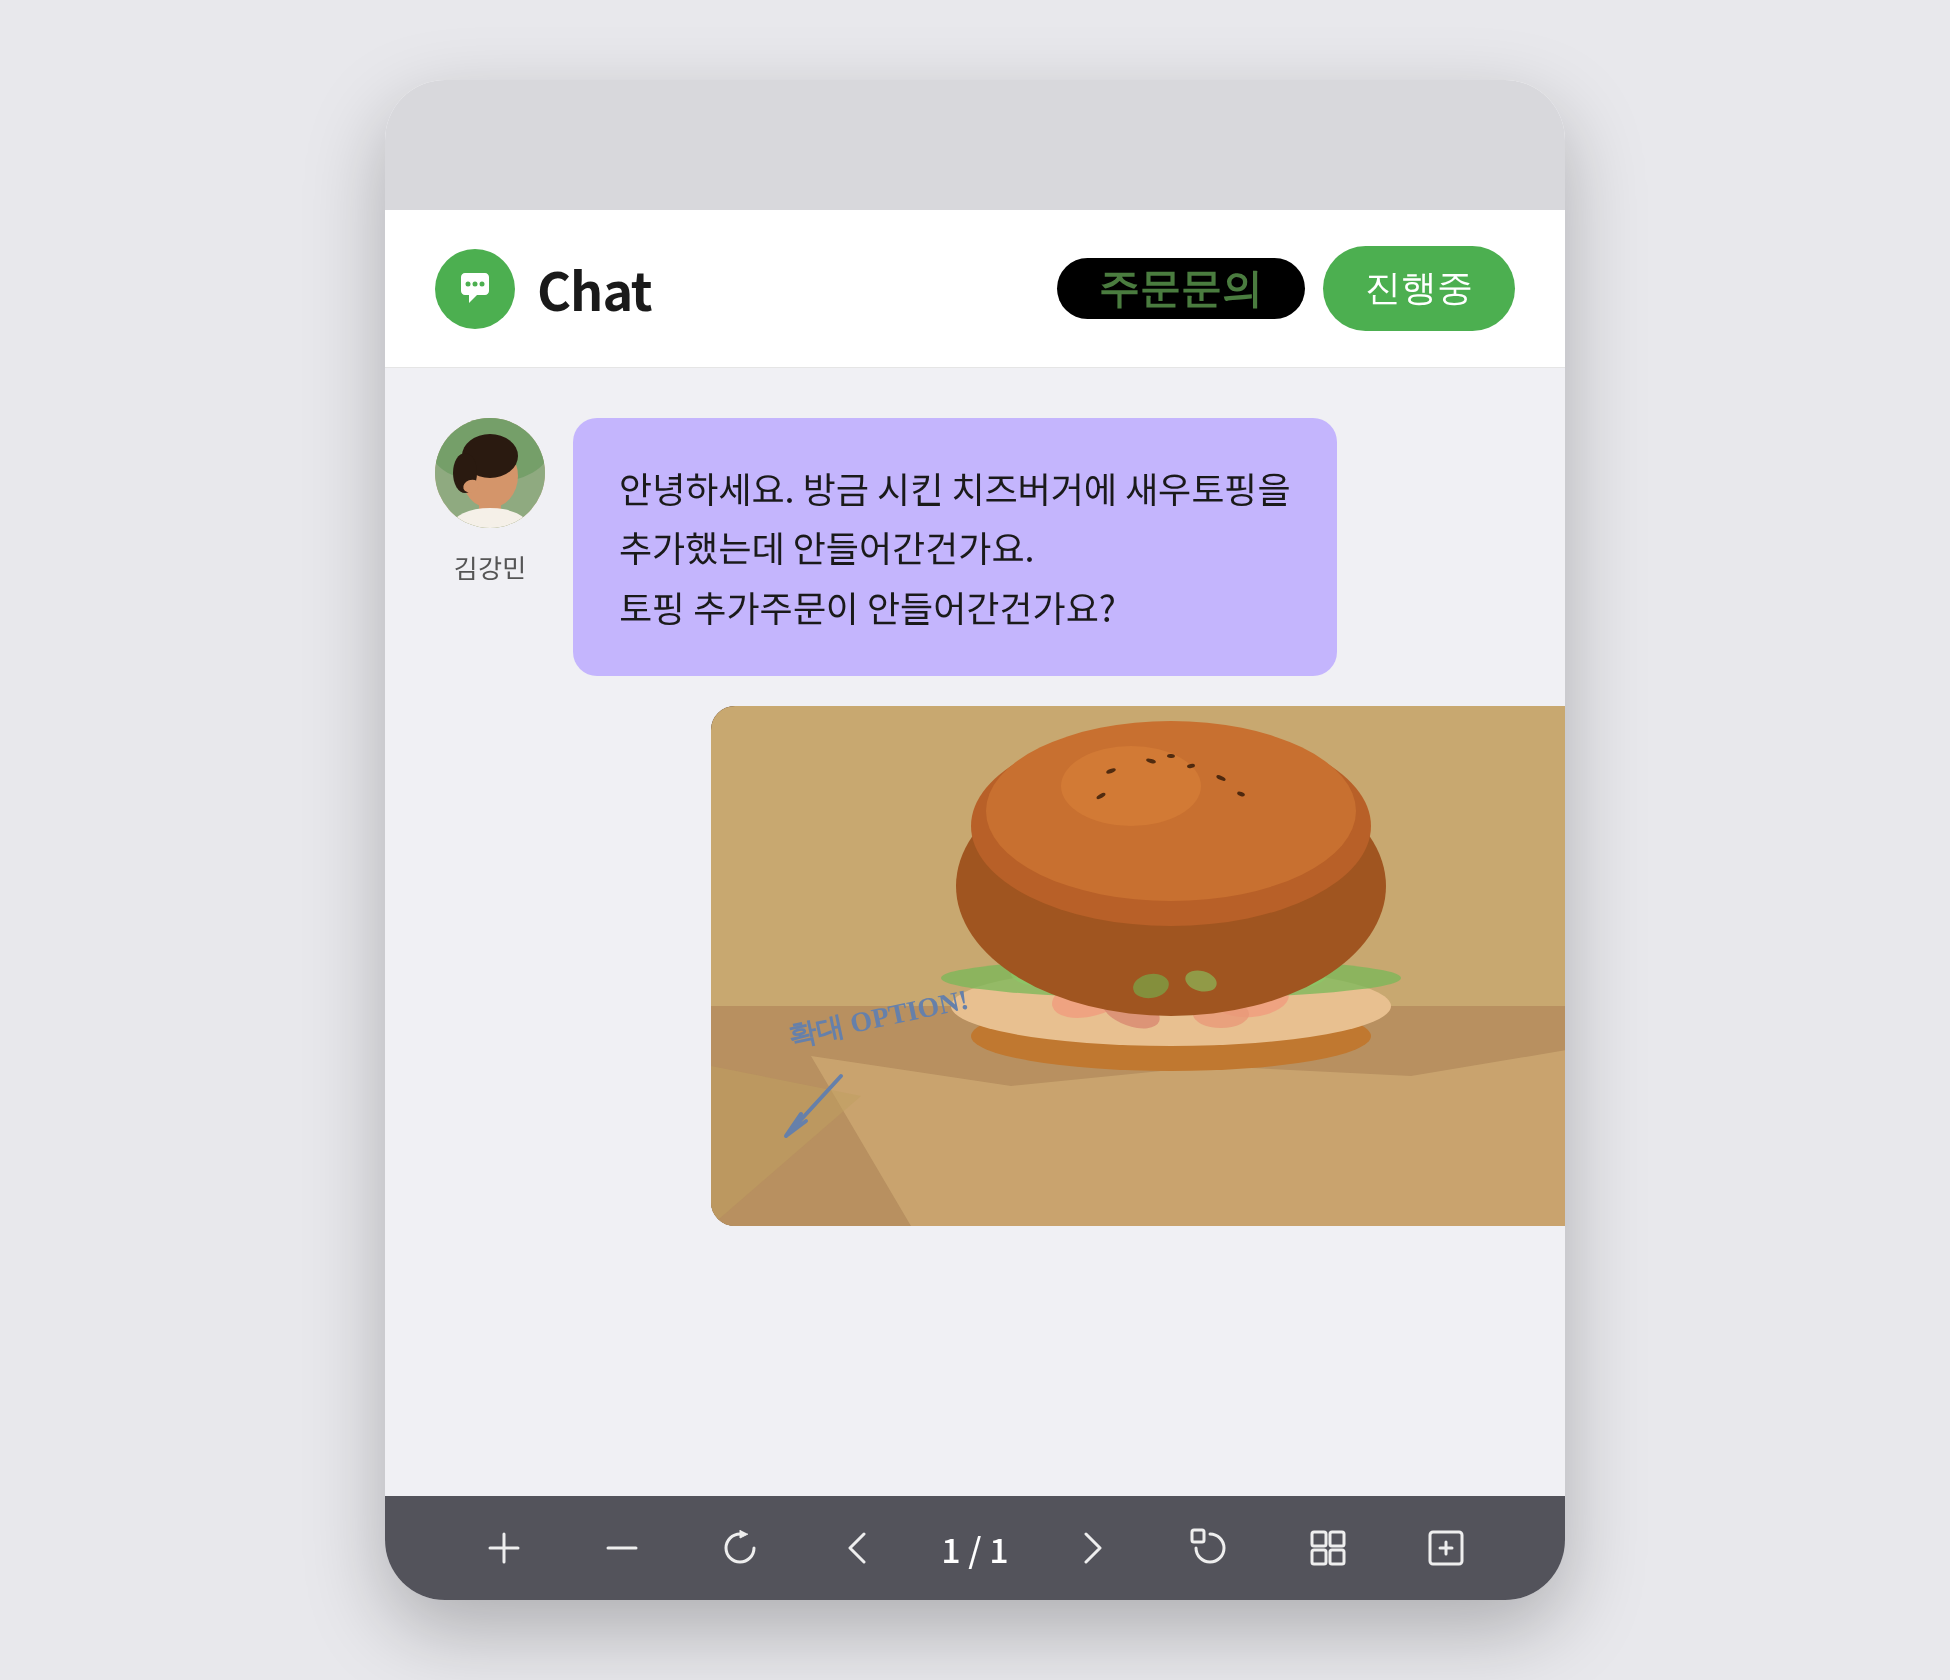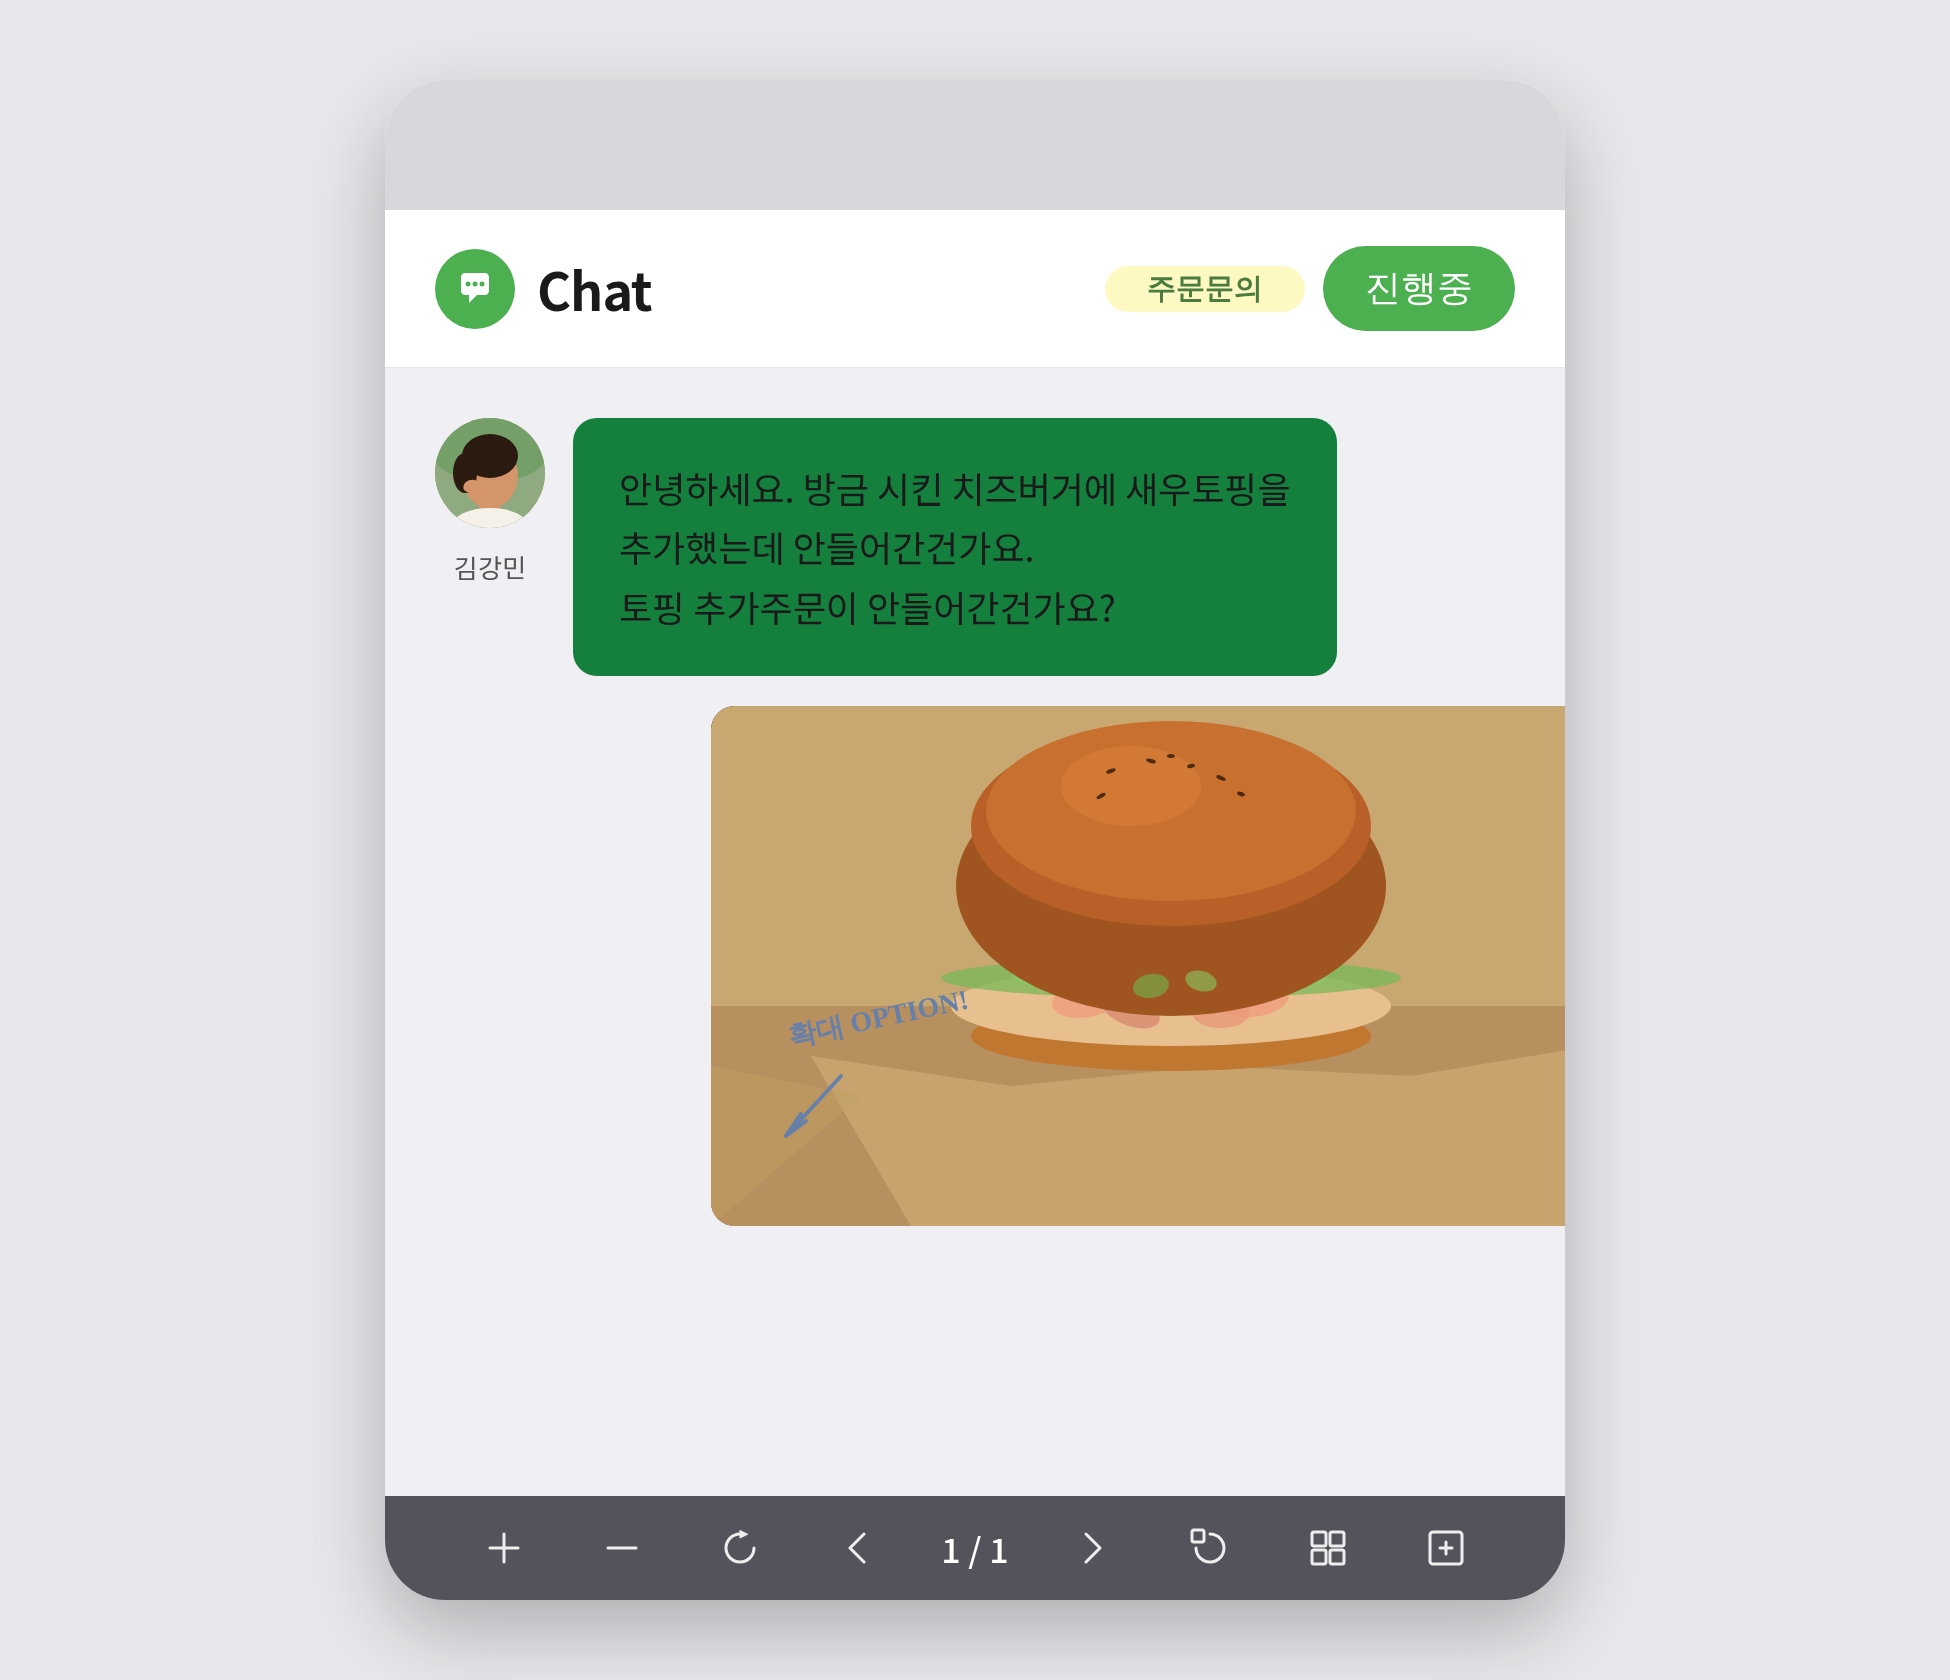--- a/index.html
+++ b/index.html
@@ -73,26 +73,26 @@
       letter-spacing: -1px;
     }
 
     .header-buttons {
       display: flex;
       gap: 18px;
       align-items: center;
     }
 
     .btn-order-inquiry {
-      background: #fef9c3;
+      background: #000000;
       color: #4a7c3f;
       border: none;
       border-radius: 50px;
       padding: 3px 42px;
-      font-size: 29px;
+      font-size: 41px;
       font-weight: 700;
       cursor: pointer;
       white-space: nowrap;
     }
 
     .btn-in-progress {
       background: #4caf50;
       color: #ffffff;
       border: none;
       border-radius: 50px;
@@ -140,21 +140,21 @@
     }
 
     .avatar-name {
       font-size: 26px;
       color: #555555;
       text-align: center;
       white-space: nowrap;
     }
 
     .message-bubble {
-      background: #15803d;
+      background: #c4b5fd;
       border-radius: 24px;
       padding: 40px 46px;
       max-width: 780px;
       line-height: 1.65;
     }
 
     .message-text {
       font-size: 36px;
       color: #1a1a1a;
       line-height: 1.65;

